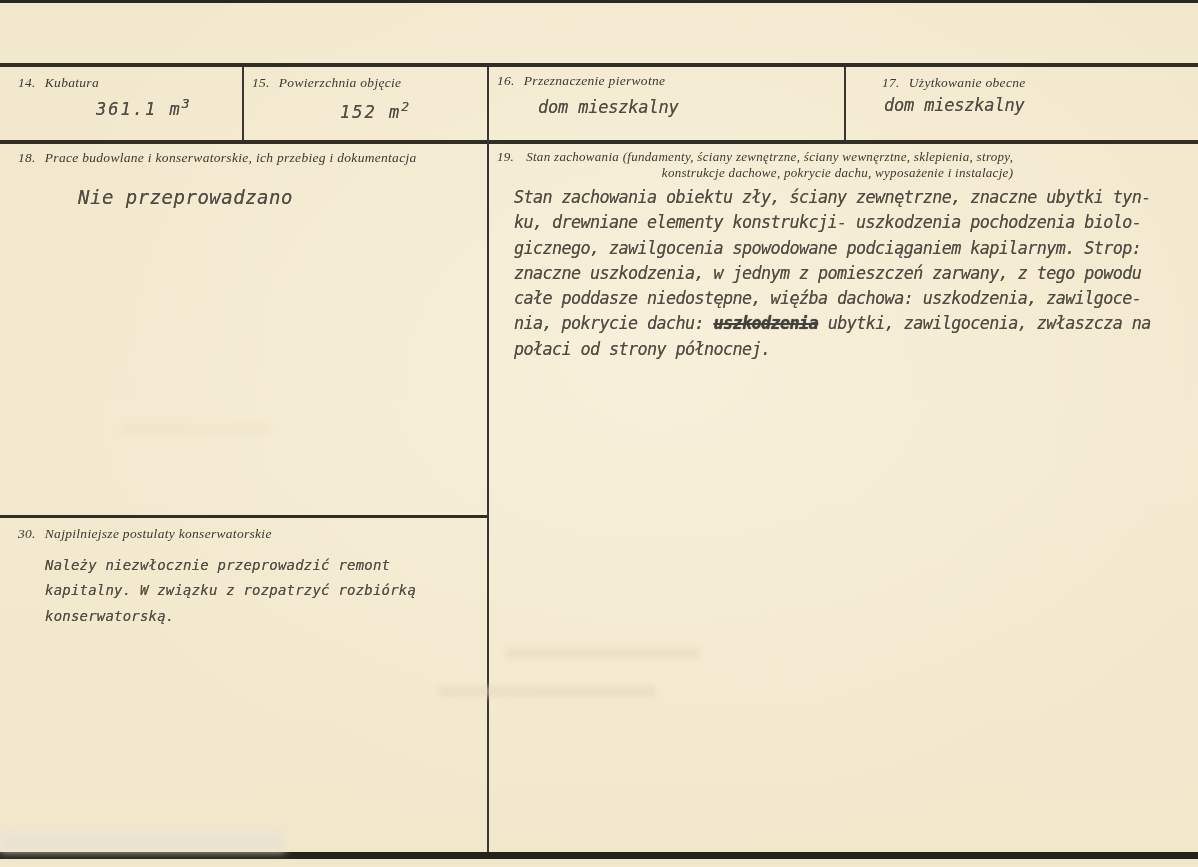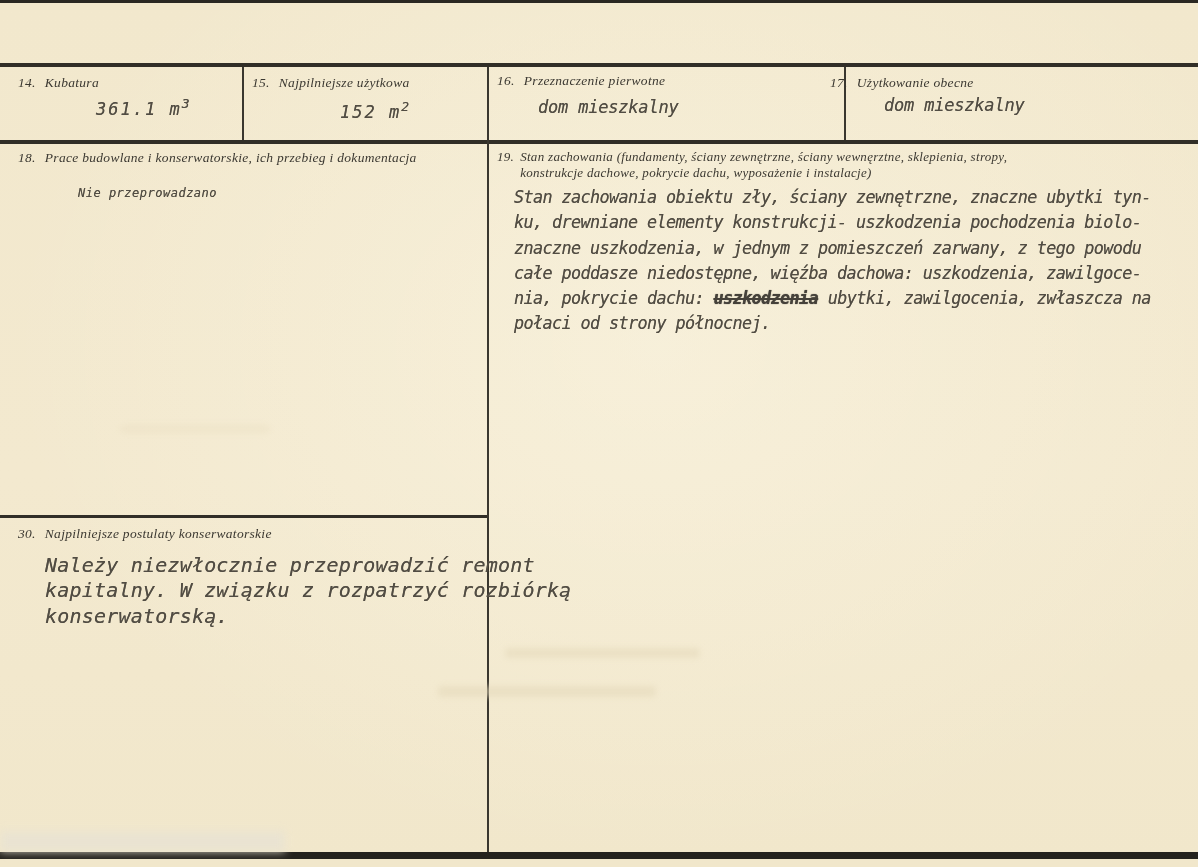--- a/index.html
+++ b/index.html
@@ -35,37 +35,37 @@
   .flabel{
     position:absolute;
     font-family:"Liberation Serif", serif;
     font-size:13.5px;
     color:#3b3831;
     letter-spacing:.3px;
     white-space:nowrap;
   }
   .flabel .num{display:inline-block;margin-right:9px;}
   .flabel19{font-size:13px;line-height:15.5px;white-space:normal;width:700px;}
-  .flabel19 .num{vertical-align:top;margin-right:6px;}
-  .flabel19 .twolines{display:inline-block;vertical-align:top;max-width:650px;}
+  .flabel19 .num{vertical-align:top;margin-right:12px;}
+  .flabel19 .twolines{display:inline-block;vertical-align:top;max-width:650px;text-align:right;}
 
   
   .typed{
     position:absolute;
     font-family:"DejaVu Sans Mono","Liberation Mono",monospace;
     color:#514c43;
     text-shadow:0 0 .6px rgba(78,73,62,.75);
     white-space:nowrap;
   }
   .val{font-size:17px;letter-spacing:2px;margin-left:12px;}
   .val sup{font-size:13px;letter-spacing:0;}
   .val-plain{font-size:17px;letter-spacing:-0.2px;text-align:center;}
   .block19{font-size:16.8px;line-height:25.3px;letter-spacing:-0.6px;}
-  .block20{font-size:20px;line-height:25.4px;letter-spacing:0.2px;}
-  .block18{font-size:12px;letter-spacing:0.5px;}
+  .block20{font-size:14px;line-height:25.4px;letter-spacing:0.2px;}
+  .block18{font-size:19px;letter-spacing:0.5px;}
   .struck{
     font-weight:bold;
     text-decoration:line-through;
     text-decoration-thickness:2px;
     color:#45413a;
     text-shadow:0 0 1px rgba(60,56,48,.9);
   }
 
   
   .smudge{position:absolute;background:#e4d8b9;filter:blur(3px);opacity:.55;border-radius:4px;}
@@ -92,48 +92,49 @@
   <div class="vrule v2"></div>
 
   <div class="flabel" style="left:18px;top:75px">
     <span class="num">14.</span><span>Kubatura</span>
   </div>
   <div class="typed val" style="left:84px;top:96px">
     <span>361.1 m</span><sup>3</sup>
   </div>
 
   <div class="flabel" style="left:252px;top:75px">
-    <span class="num">15.</span><span>Najpilniejsze użytkowa</span>
+    <span class="num">15.</span><span>Powierzchnia objęcie</span>
   </div>
   <div class="typed val" style="left:328px;top:99px">
     <span>152 m</span><sup>2</sup>
   </div>
 
   <div class="flabel" style="left:497px;top:73px">
     <span class="num">16.</span><span>Przeznaczenie pierwotne</span>
   </div>
   <div class="typed val-plain" style="left:538px;top:97px">dom mieszkalny</div>
 
-  <div class="flabel" style="left:830px;top:75px">
+  <div class="flabel" style="left:882px;top:75px">
     <span class="num">17.</span><span>Użytkowanie obecne</span>
   </div>
   <div class="typed val-plain" style="left:884px;top:95px">dom mieszkalny</div>
 
   <div class="flabel" style="left:18px;top:150px">
     <span class="num">18.</span><span>Prace budowlane i konserwatorskie, ich przebieg i dokumentacja</span>
   </div>
   <div class="typed block18" style="left:78px;top:186px">Nie przeprowadzano</div>
 
   <div class="flabel flabel19" style="left:497px;top:149px">
     <span class="num">19.</span><span class="twolines"><span>Stan zachowania (fundamenty, ściany zewnętrzne, ściany wewnęrztne, sklepienia, stropy,</span><br>
     <span>konstrukcje dachowe, pokrycie dachu, wyposażenie i instalacje)</span></span>
   </div>
   <div class="typed block19" style="left:514px;top:185px">
     <div>Stan zachowania obiektu zły, ściany zewnętrzne, znaczne ubytki tyn-</div>
     <div>ku, drewniane elementy konstrukcji- uszkodzenia pochodzenia biolo-</div>
+    <div>gicznego, zawilgocenia spowodowane podciąganiem kapilarnym. Strop:</div>
     <div>znaczne uszkodzenia, w jednym z pomieszczeń zarwany, z tego powodu</div>
     <div>całe poddasze niedostępne, więźba dachowa: uszkodzenia, zawilgoce-</div>
     <div><span>nia, pokrycie dachu: </span><span class="struck">uszkodzenia</span><span> ubytki, zawilgocenia, zwłaszcza na</span></div>
     <div>połaci od strony północnej.</div>
   </div>
 
   <div class="flabel" style="left:18px;top:526px">
     <span class="num">30.</span><span>Najpilniejsze postulaty konserwatorskie</span>
   </div>
   <div class="typed block20" style="left:45px;top:553px">

